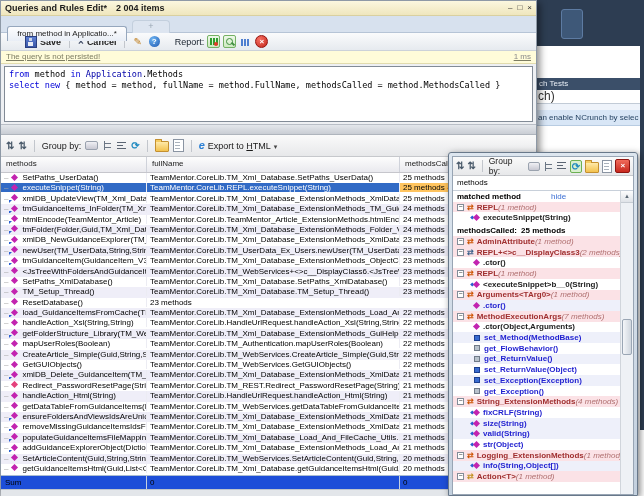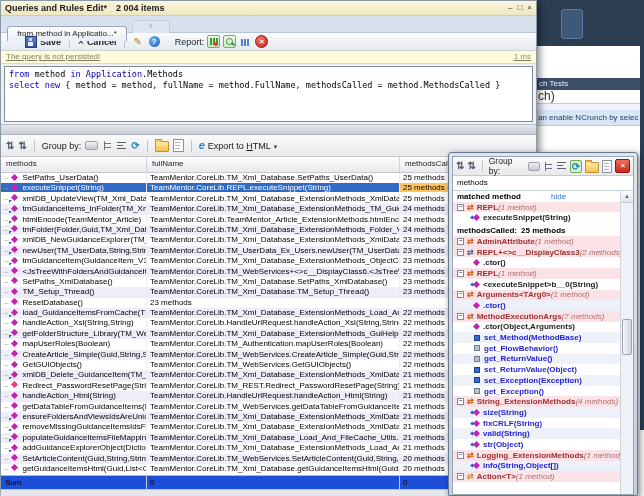--- a/index.html
+++ b/index.html
@@ -763,27 +763,27 @@
           <div class="trow item">
             <span class="tico ic-get"></span>
             <span class="tlabel blue">get_Exception()</span>
           </div>
           <div class="trow group">
             <span class="exp"></span>
             <span class="gico gi-orange"></span>
             <span class="gname">String_ExtensionMethods</span>
             <span class="gcount">(4 methods)</span>
           </div>
+          <div class="trow item">
+            <span class="tico ic-method-ext"></span>
+            <span class="tlabel blue">fixCRLF(String)</span>
+          </div>
           <div class="trow item alt">
             <span class="tico ic-method-ext"></span>
             <span class="tlabel blue">size(String)</span>
-          </div>
-          <div class="trow item">
-            <span class="tico ic-method-ext"></span>
-            <span class="tlabel blue">fixCRLF(String)</span>
           </div>
           <div class="trow item alt">
             <span class="tico ic-method-ext"></span>
             <span class="tlabel blue">valid(String)</span>
           </div>
           <div class="trow item">
             <span class="tico ic-method-ext"></span>
             <span class="tlabel blue">str(Object)</span>
           </div>
           <div class="trow group">

